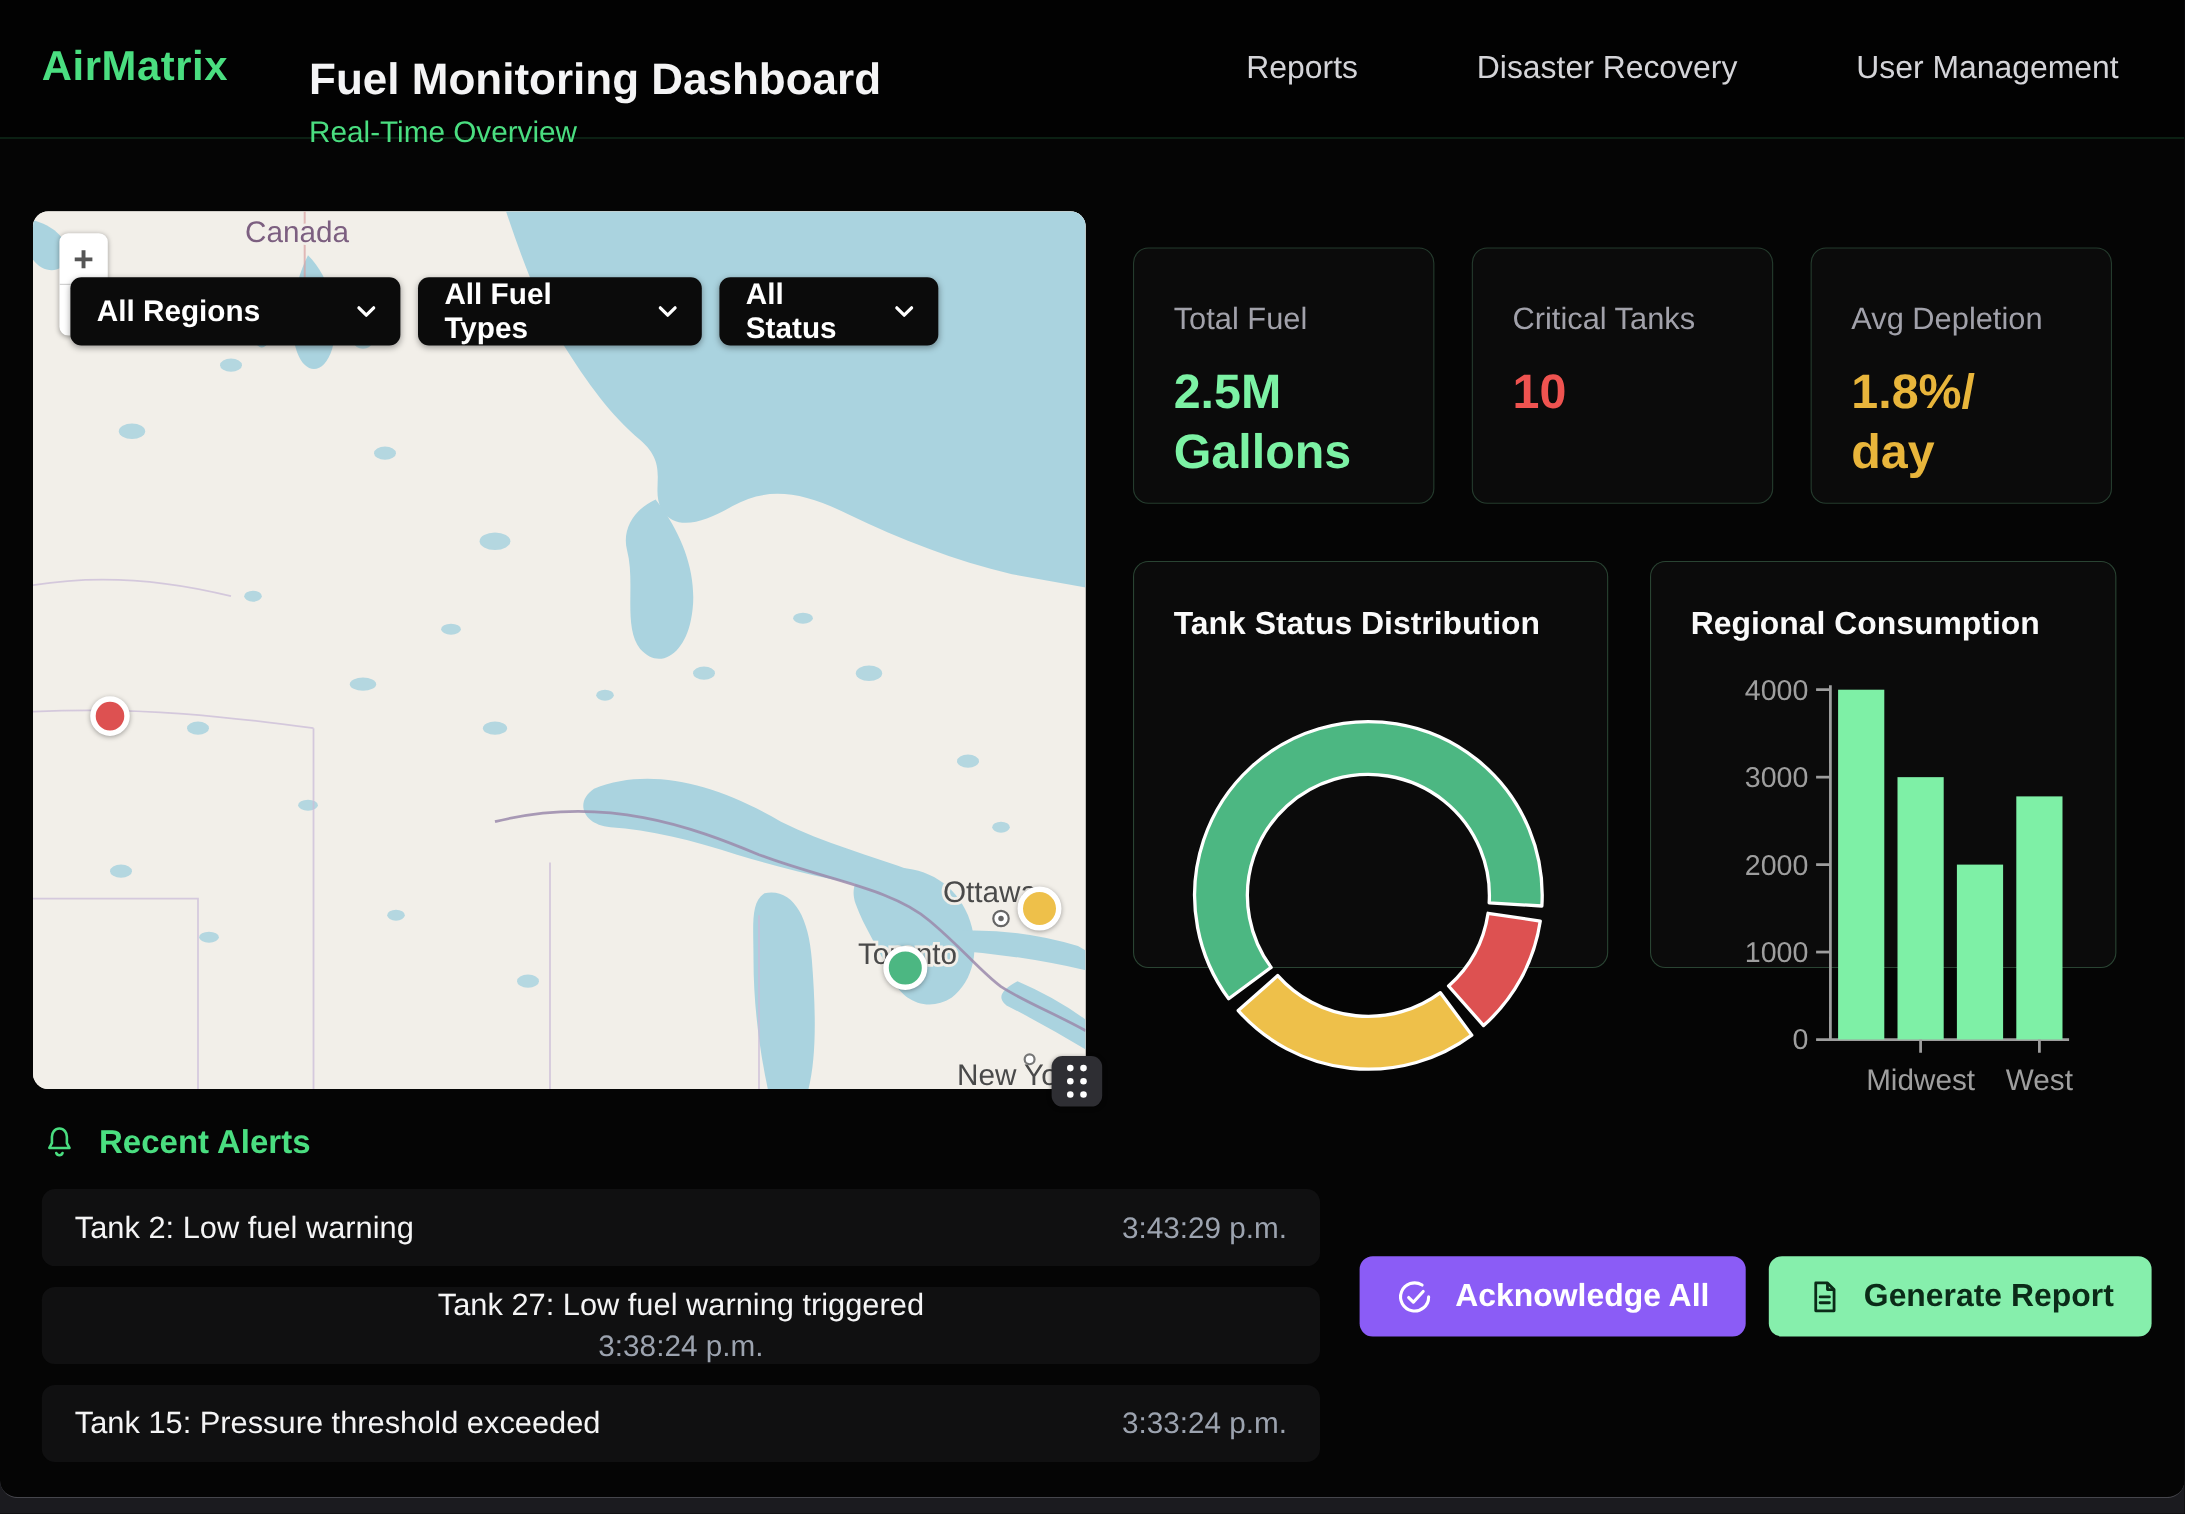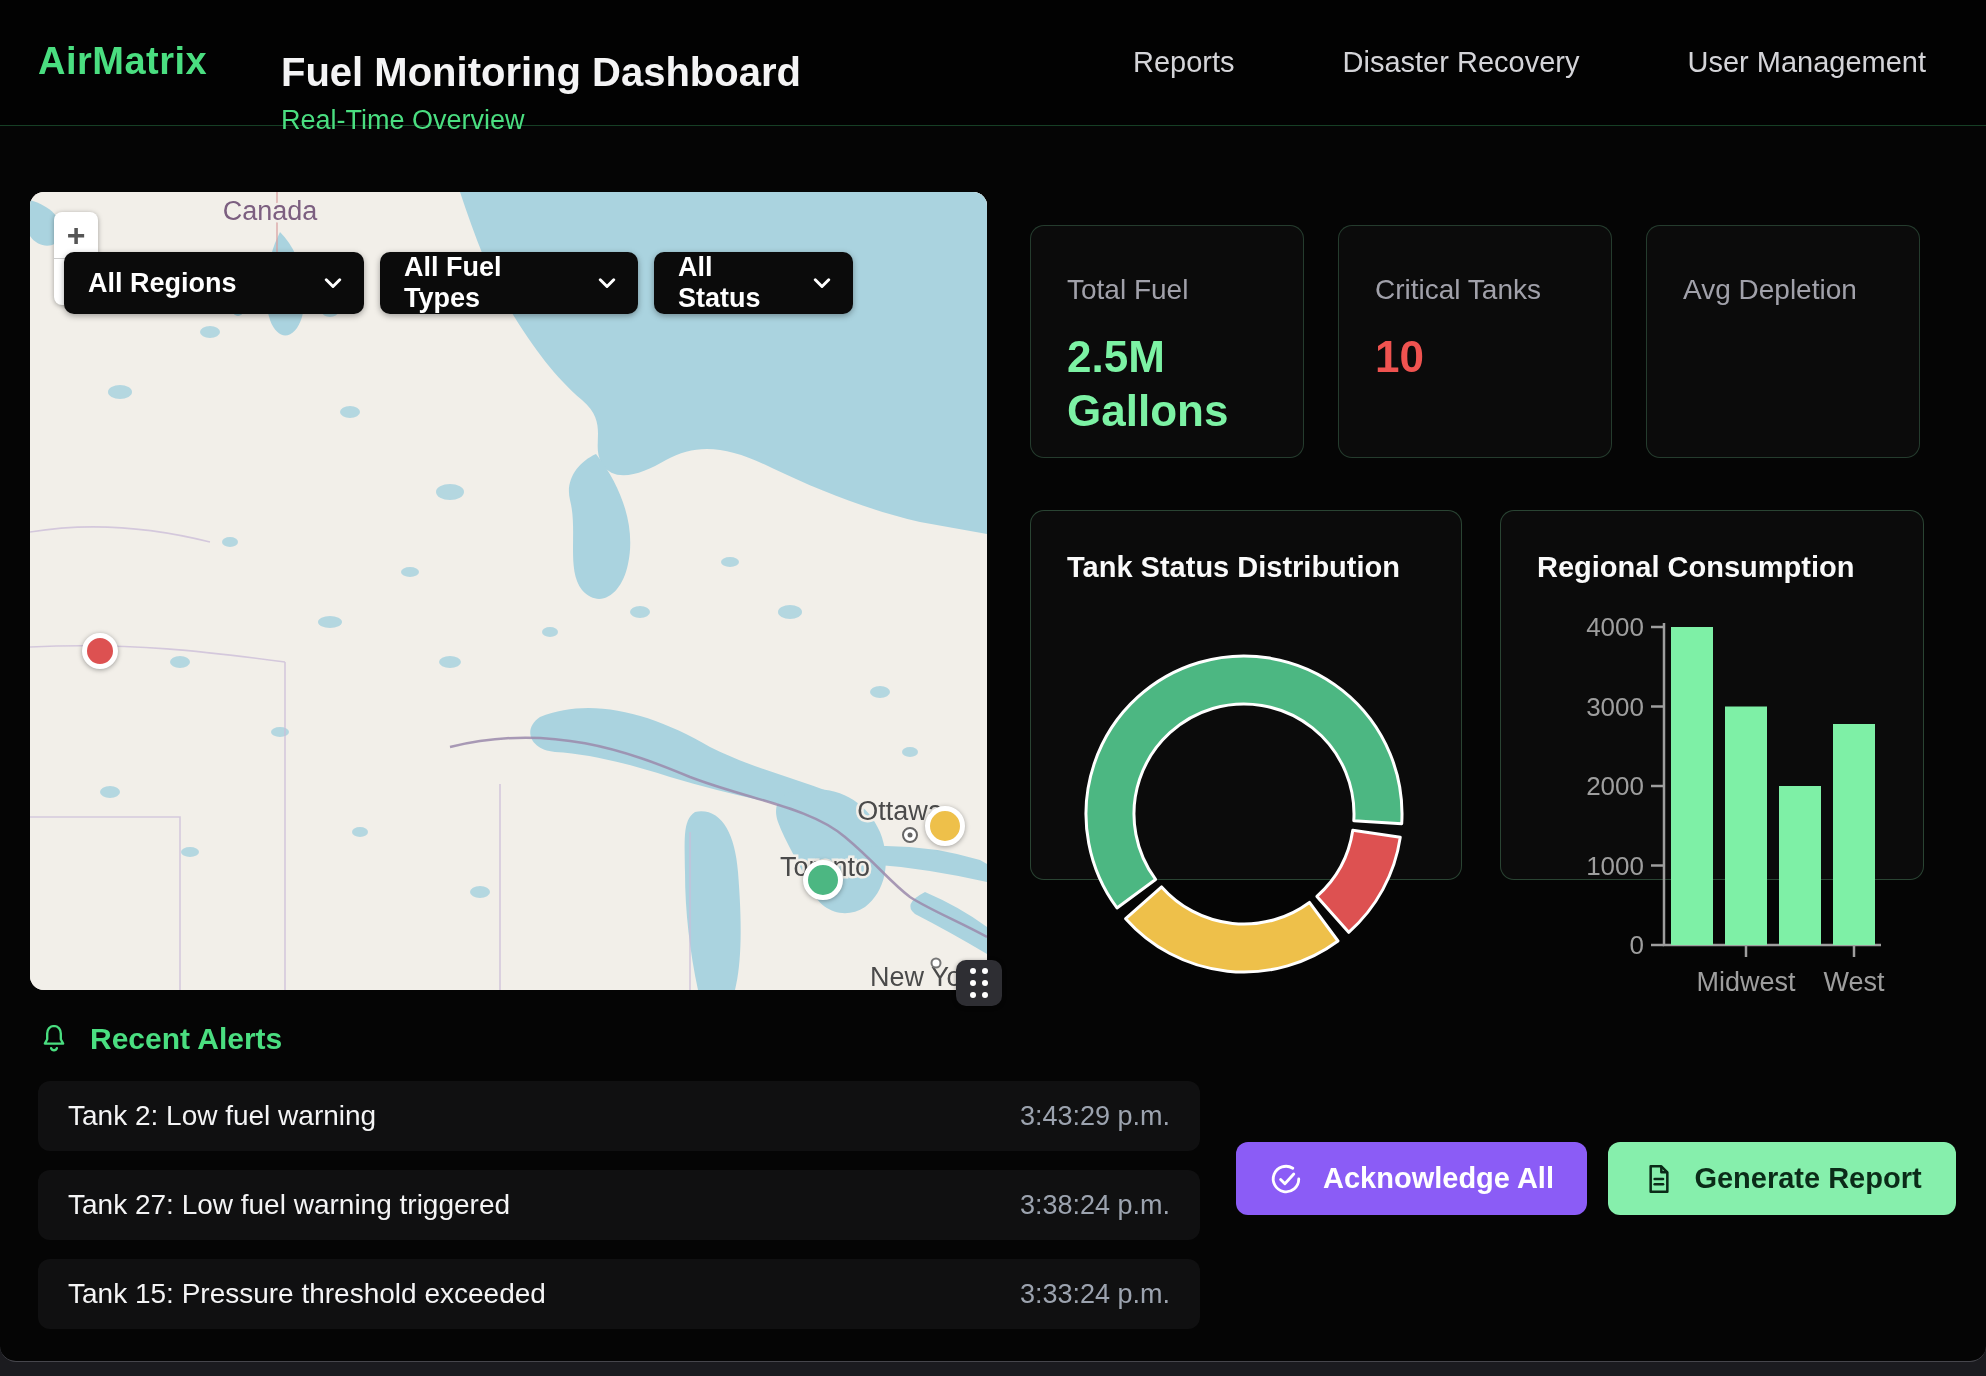--- a/index.html
+++ b/index.html
@@ -59,21 +59,21 @@
     border:1px solid rgba(134,239,172,.25);border-radius:14px;box-sizing:border-box;}
   .chart-card.tank{left:1030px;width:432px;}
   .chart-card.regional{left:1500px;width:424px;}
   .chart-title{position:absolute;left:36px;top:40px;font-size:29px;font-weight:bold;color:#fafafa;}
   .chart-svg{position:absolute;left:0;top:0;}
   
   .alerts-head{position:absolute;left:38px;top:1022px;display:flex;align-items:center;gap:20px;}
   .alerts-title{font-size:30px;font-weight:bold;color:#4ade80;}
   .alert-row{position:absolute;left:38px;width:1162px;height:70px;background:#101011;border-radius:12px;
     display:flex;align-items:center;justify-content:space-between;padding:0 30px;box-sizing:border-box;cursor:pointer;}
-  .alert-row.r0{top:1081px;}.alert-row.r1{top:1170px;}.alert-row.r2{top:1259px;}
+  .alert-row.r0{top:1081px;}.alert-row.r1{top:1170px;flex-direction:column;}.alert-row.r2{top:1259px;}
   .alert-msg{font-size:28px;color:#f4f4f5;}
   .alert-time{font-size:27px;color:#9ca3af;}
   
   .btn{position:absolute;top:1142px;height:73px;border-radius:12px;display:flex;align-items:center;
     justify-content:center;gap:20px;font-size:29px;font-weight:bold;cursor:pointer;box-sizing:border-box;}
   .btn-ack{left:1236px;width:351px;background:#8b5cf6;color:#ffffff;}
   .btn-gen{left:1608px;width:348px;background:#86efac;color:#0b2b18;}
 </style>
 </head>
 <body>
@@ -210,20 +210,22 @@
     <div class="stat-label">Total Fuel</div>
     <div class="stat-value">2.5M
 Gallons</div>
   </div>
   <div class="stat-card c2">
     <div class="stat-label">Critical Tanks</div>
     <div class="stat-value">10</div>
   </div>
   <div class="stat-card c3">
     <div class="stat-label">Avg Depletion</div>
+    <div class="stat-value">1.8%/
+day</div>
   </div>
 
   <div class="chart-card tank">
     <div class="chart-title">Tank Status Distribution</div>
     <svg id="donut-svg" class="chart-svg" width="432" height="497" viewBox="0 0 432 497">
         <path d="M 85.9906160224797 396.982000306712 A 158 158 0 1 1 370.705298150655 312.6456692465073 L 322.79482782640537 309.7153393488342 A 110 110 0 1 0 124.57574533210612 368.4305065426476 Z" fill="#4cb782" stroke="#ffffff" stroke-width="3" stroke-linejoin="round"></path>
         <path d="M 369.2645064111829 326.35388695847837 A 158 158 0 0 1 317.6939676180865 421.33500388466234 L 285.88820530373107 385.3851292867903 A 110 110 0 0 0 321.79174496981085 319.2590352242571 Z" fill="#dd5151" stroke="#ffffff" stroke-width="3" stroke-linejoin="round"></path>
         <path d="M 306.9820003067121 430.0093839775202 A 158 158 0 0 1 94.66499611533763 407.6939676180865 L 130.61487071320974 375.88820530373107 A 110 110 0 0 0 278.43050654264766 391.4242546678938 Z" fill="#eec04a" stroke="#ffffff" stroke-width="3" stroke-linejoin="round"></path>
       </svg>
   </div>

